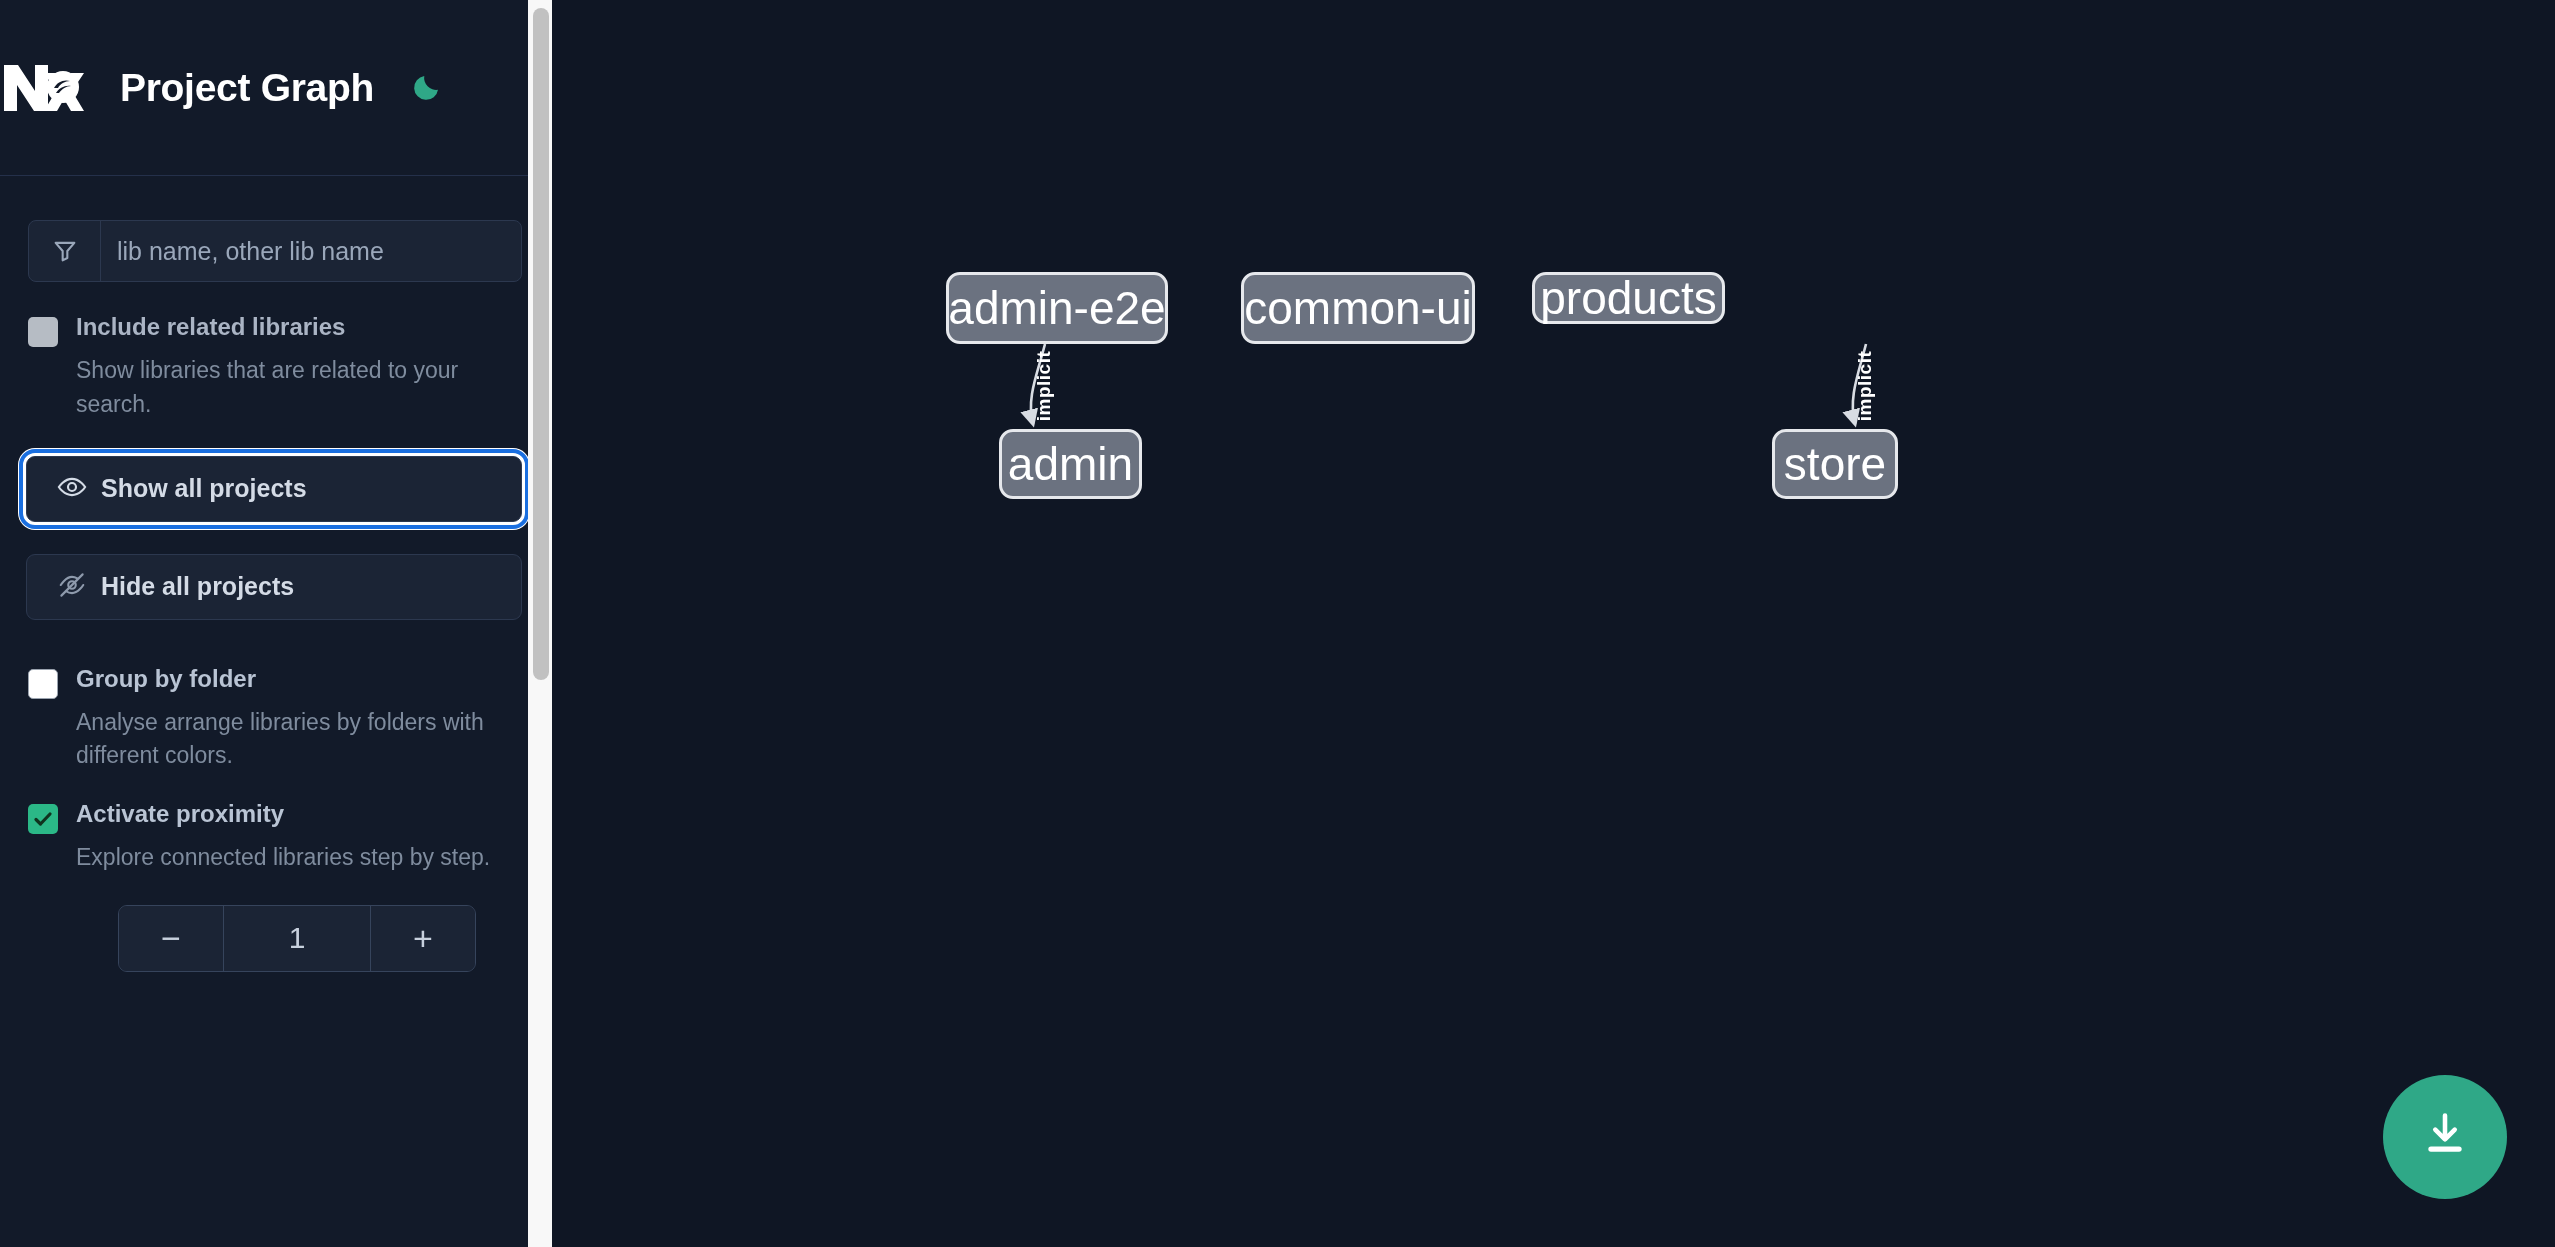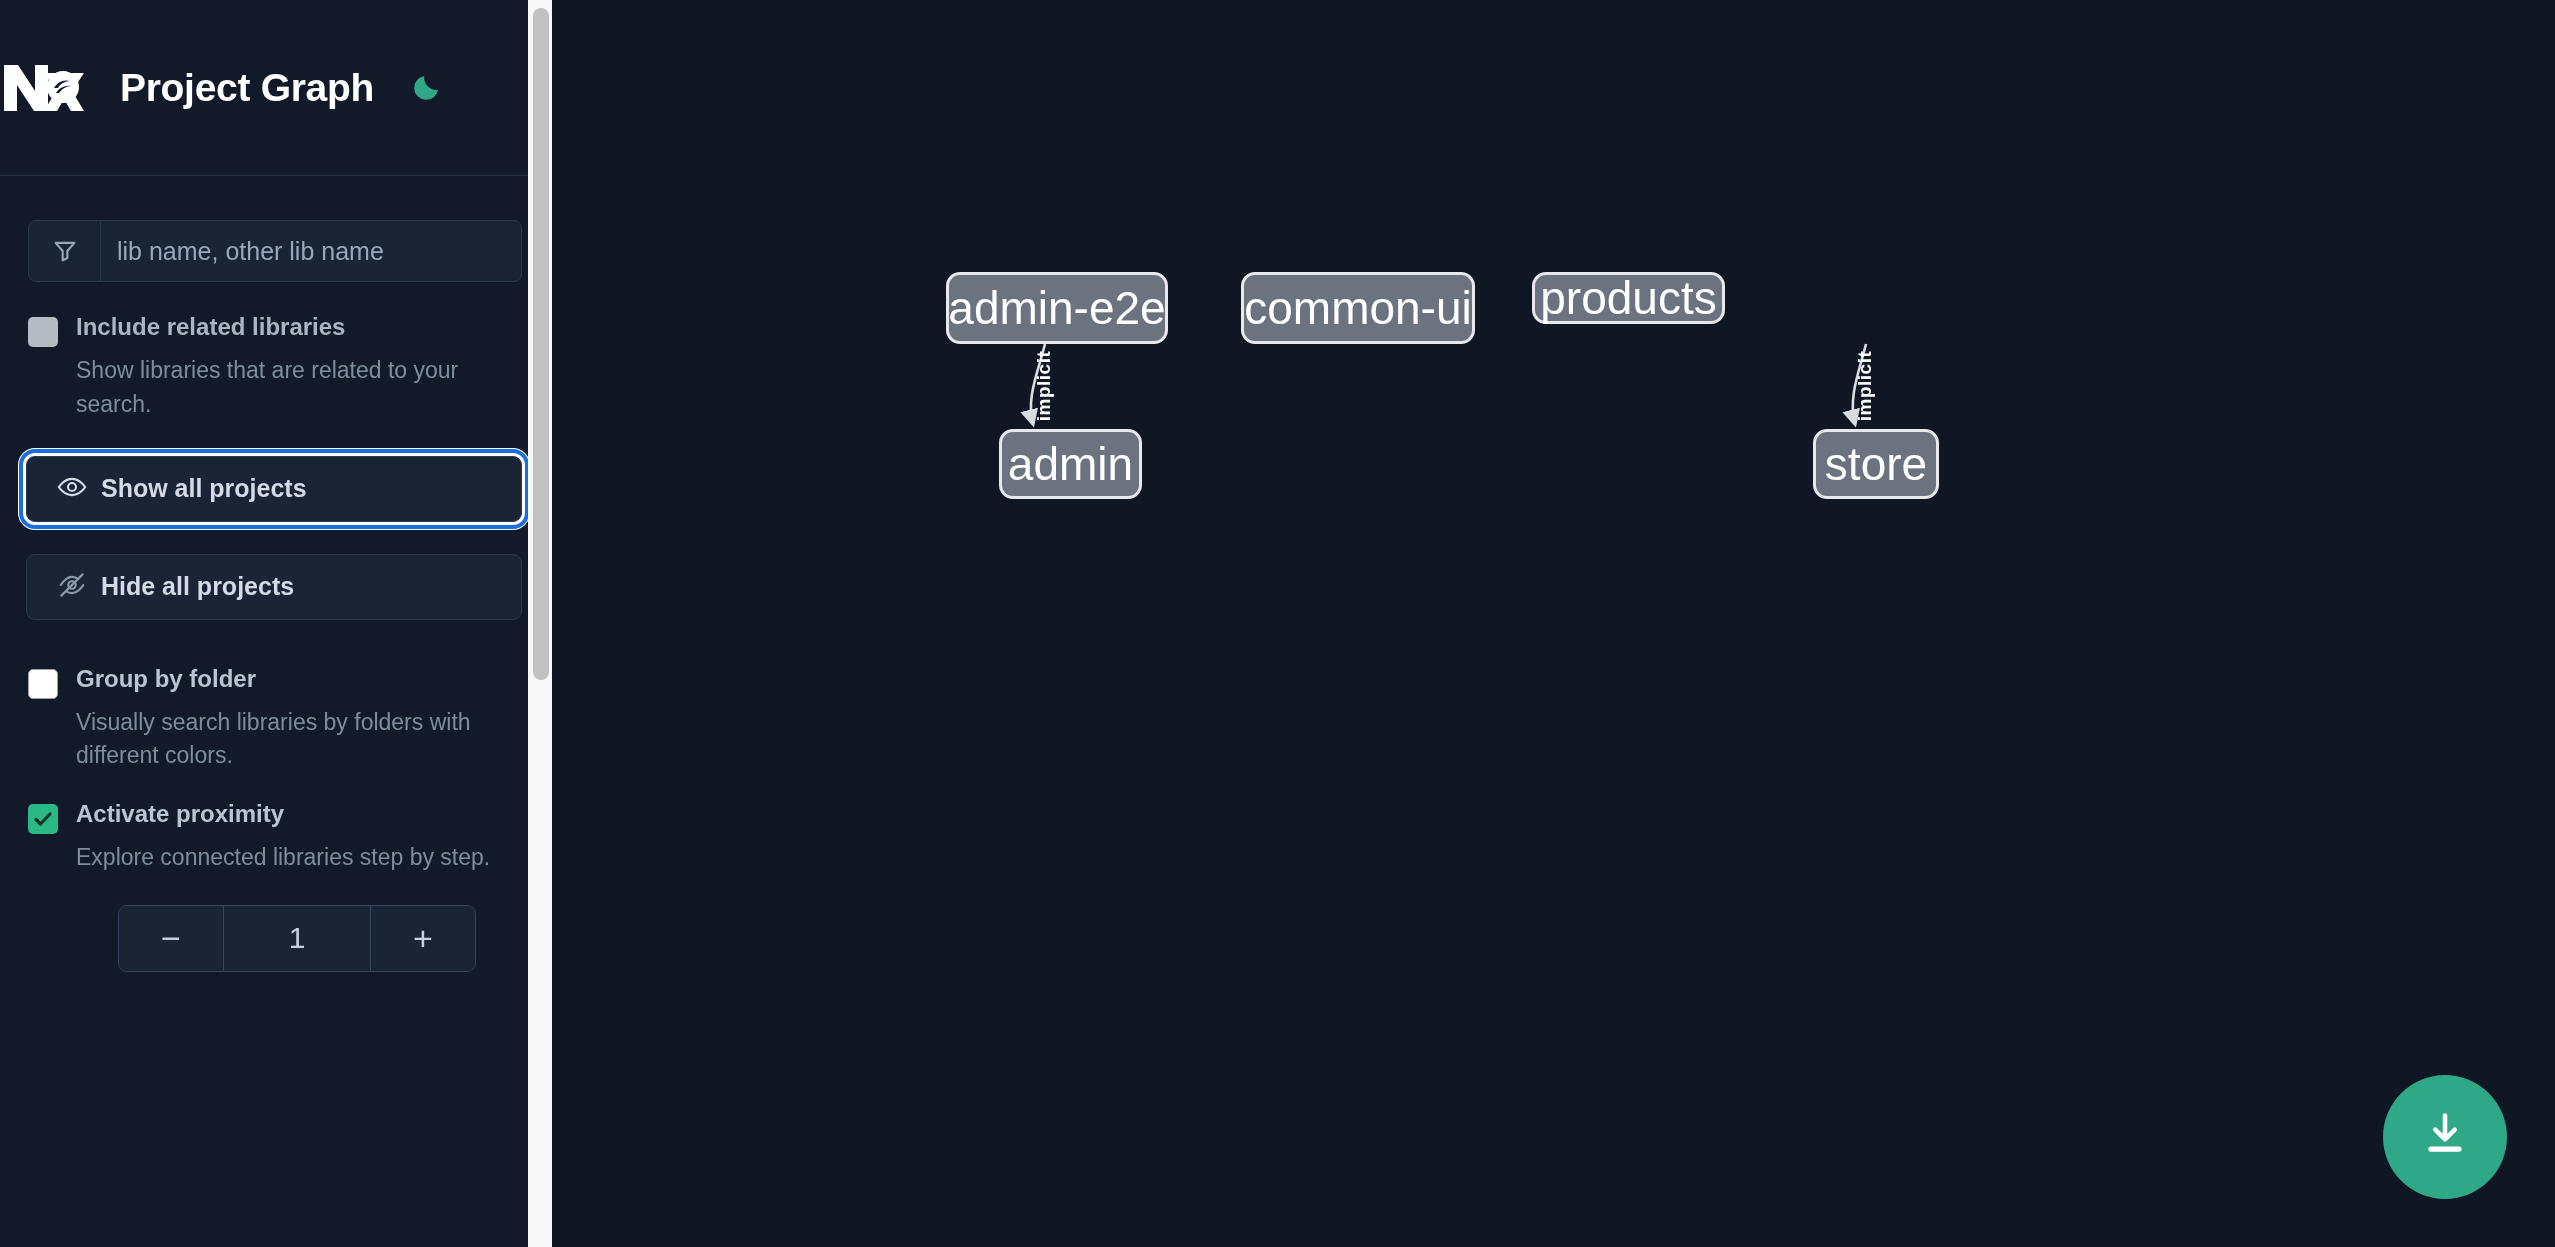--- a/index.html
+++ b/index.html
@@ -234,21 +234,21 @@
           </svg>
         </span>
         <span class="btn-label dim">Hide all projects</span>
       </div>
     </div>
 
     <div class="opt-block" style="padding-top:44px;">
       <span class="cb cb-empty"></span>
       <span class="opt-texts">
         <span class="opt-title" style="display:block;">Group by folder</span>
-        <span class="opt-desc" style="display:block;">Visually search libraries by folders with different colors.</span>
+        <span class="opt-desc" style="display:block;">Analyse arrange libraries by folders with different colors.</span>
       </span>
     </div>
 
     <div class="opt-block tight">
       <span class="cb cb-checked">
         <svg viewBox="0 0 24 24" width="24" height="24" aria-hidden="true">
           <path d="M5 12.5l4.5 4.5L19 7" fill="none" stroke="#10331f" stroke-width="3.2" stroke-linecap="round" stroke-linejoin="round"></path>
         </svg>
       </span>
       <span class="opt-texts">
@@ -282,21 +282,21 @@
       <path d="M1314 344 C 1307 372, 1296 398, 1303 424" stroke="#d8dce3" stroke-width="2.6" fill="none" marker-end="url(#arrow)"></path>
     </svg>
 
     <span class="edge-label" style="left:452px; top:375px; width:80px; text-align:center;">implicit</span>
     <span class="edge-label" style="left:1273px; top:375px; width:80px; text-align:center;">implicit</span>
 
     <div class="node" style="left:394px; top:272px; width:222px; height:72px;">admin-e2e</div>
     <div class="node" style="left:689px; top:272px; width:234px; height:72px;">common-ui</div>
     <div class="node" style="left:980px; top:272px; width:193px; height:52px;">products</div>
     <div class="node" style="left:447px; top:429px; width:143px; height:70px;">admin</div>
-    <div class="node" style="left:1261px; top:429px; width:126px; height:70px;">store</div>
+    <div class="node" style="left:1220px; top:429px; width:126px; height:70px;">store</div>
 
     <div class="fab">
       <span>
         <svg viewBox="0 0 24 24" width="52" height="52" aria-hidden="true">
           <path d="M12 3v11M12 14l-4.5-4.5M12 14l4.5-4.5" fill="none" stroke="#ffffff" stroke-width="2.1" stroke-linecap="round" stroke-linejoin="round"></path>
           <line x1="5.5" y1="18.5" x2="18.5" y2="18.5" stroke="#ffffff" stroke-width="2.4" stroke-linecap="round"></line>
         </svg>
       </span>
     </div>
   </main>

